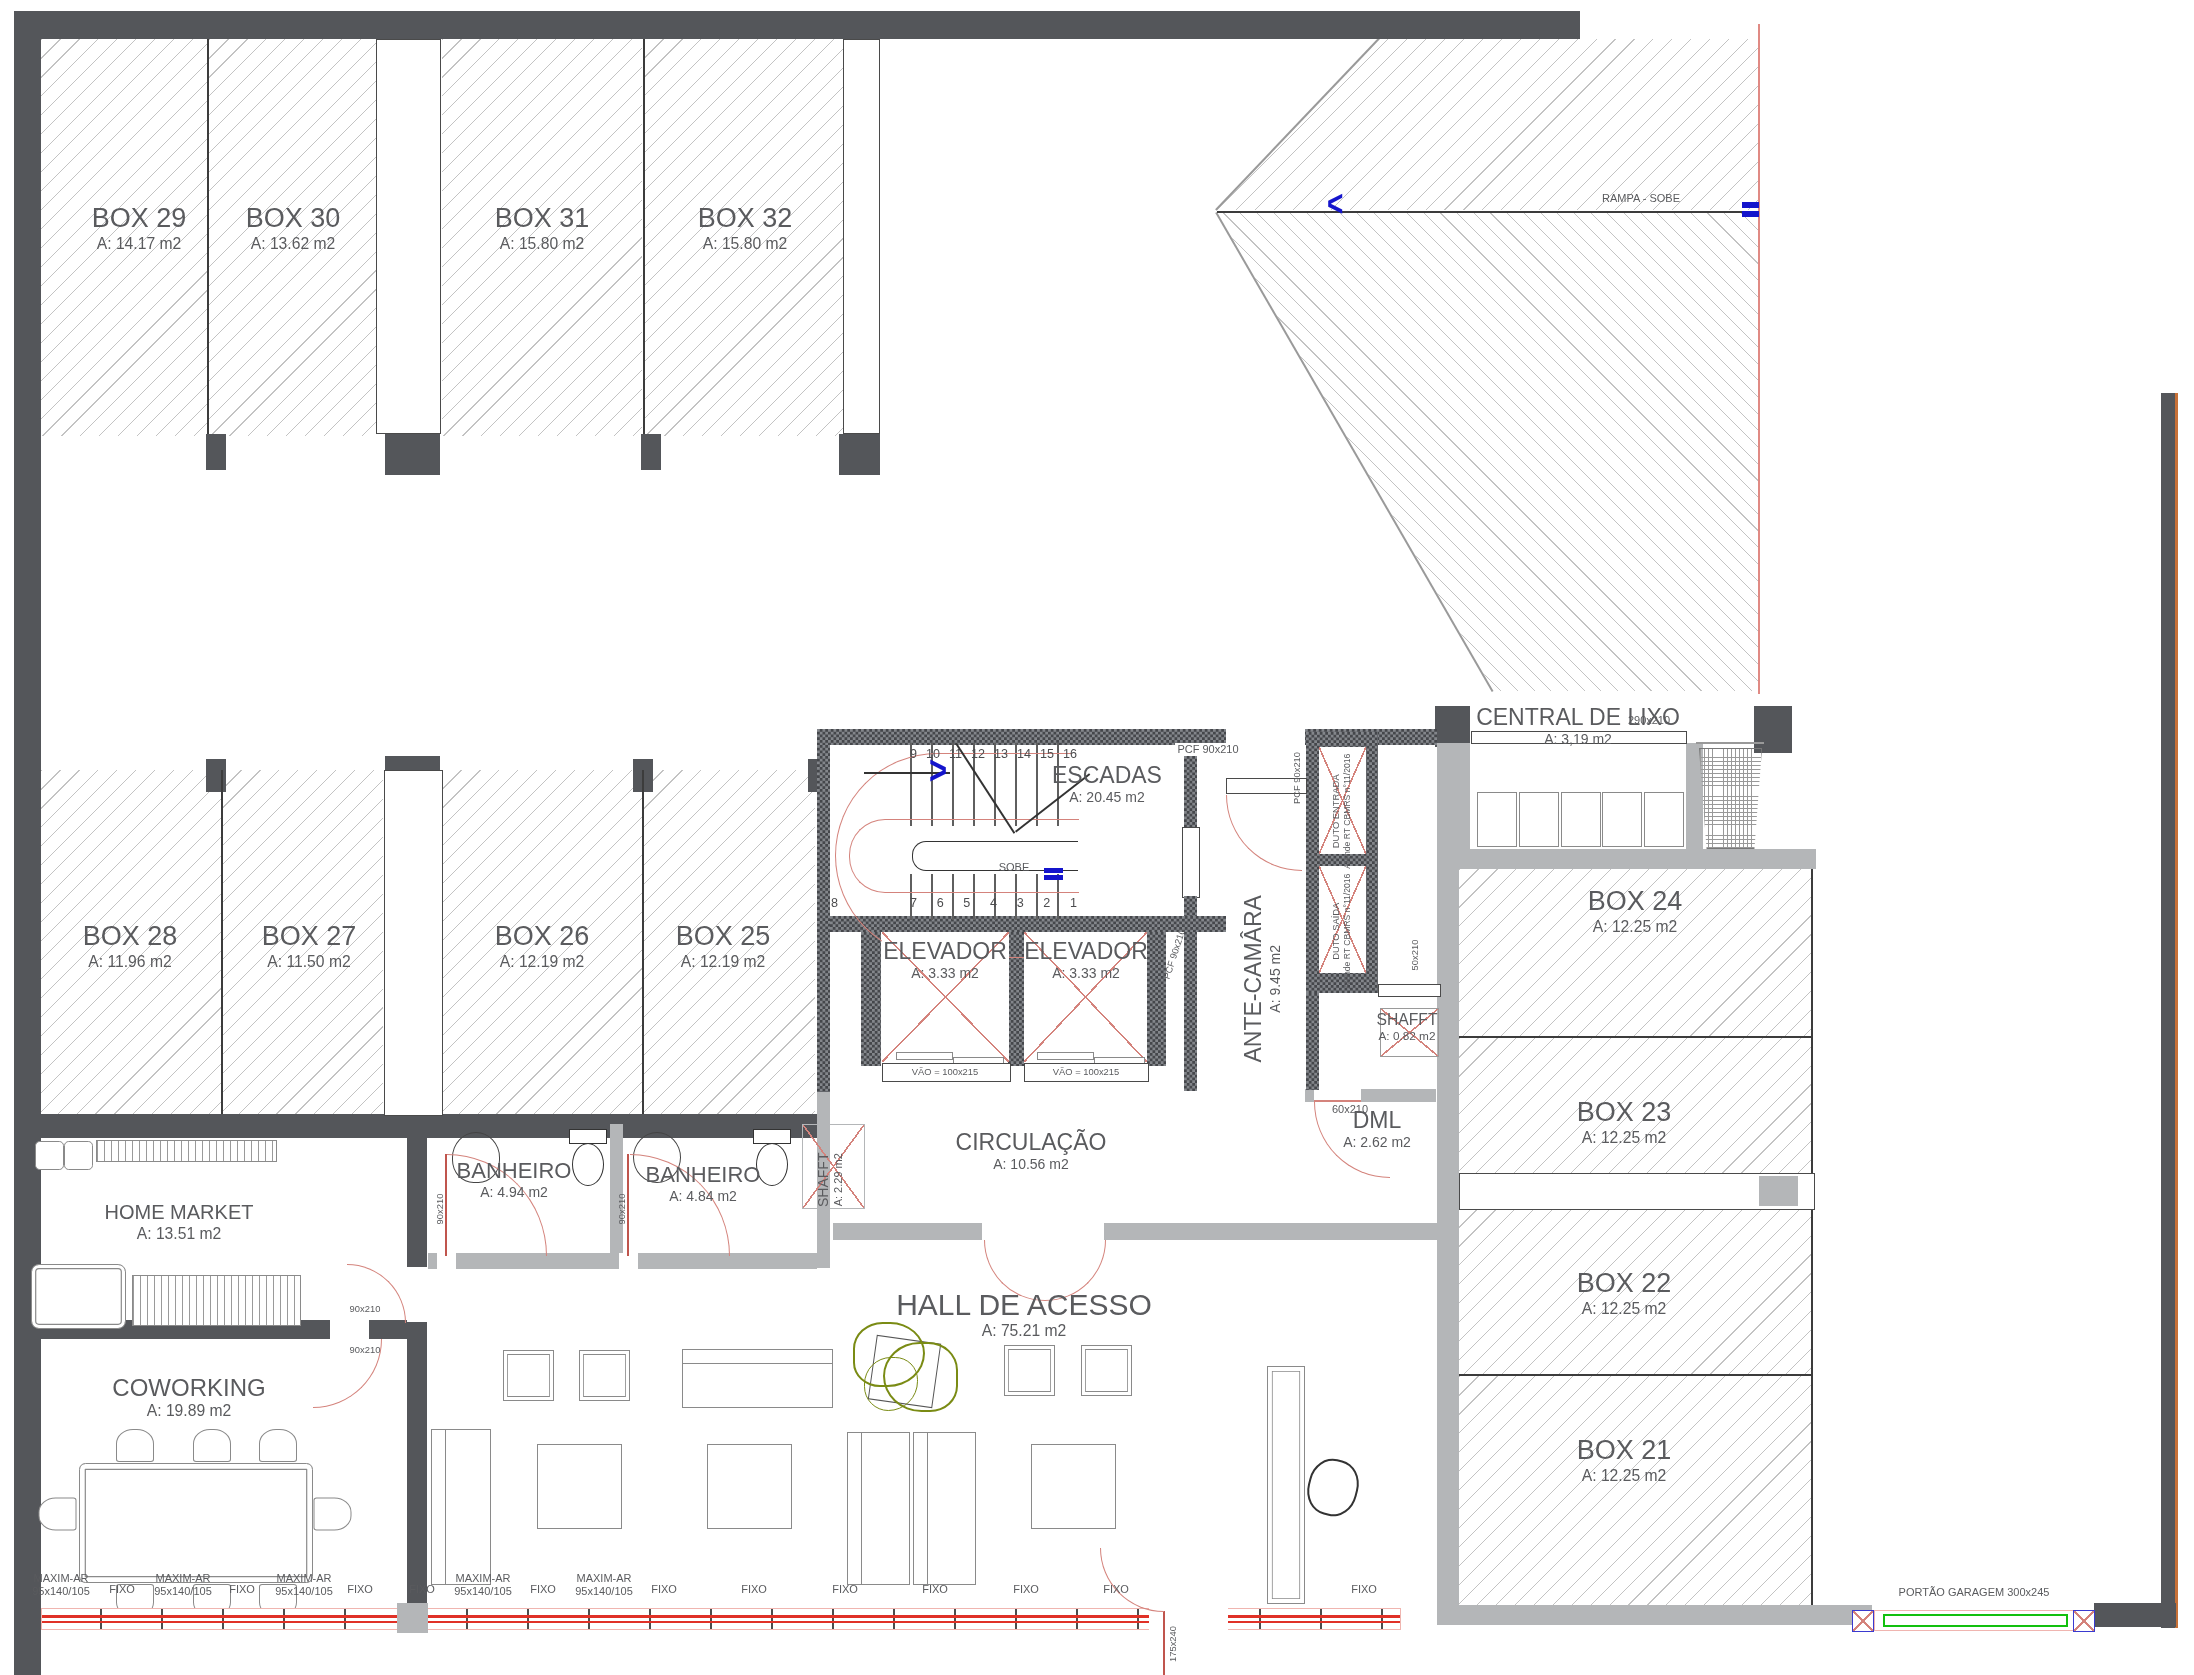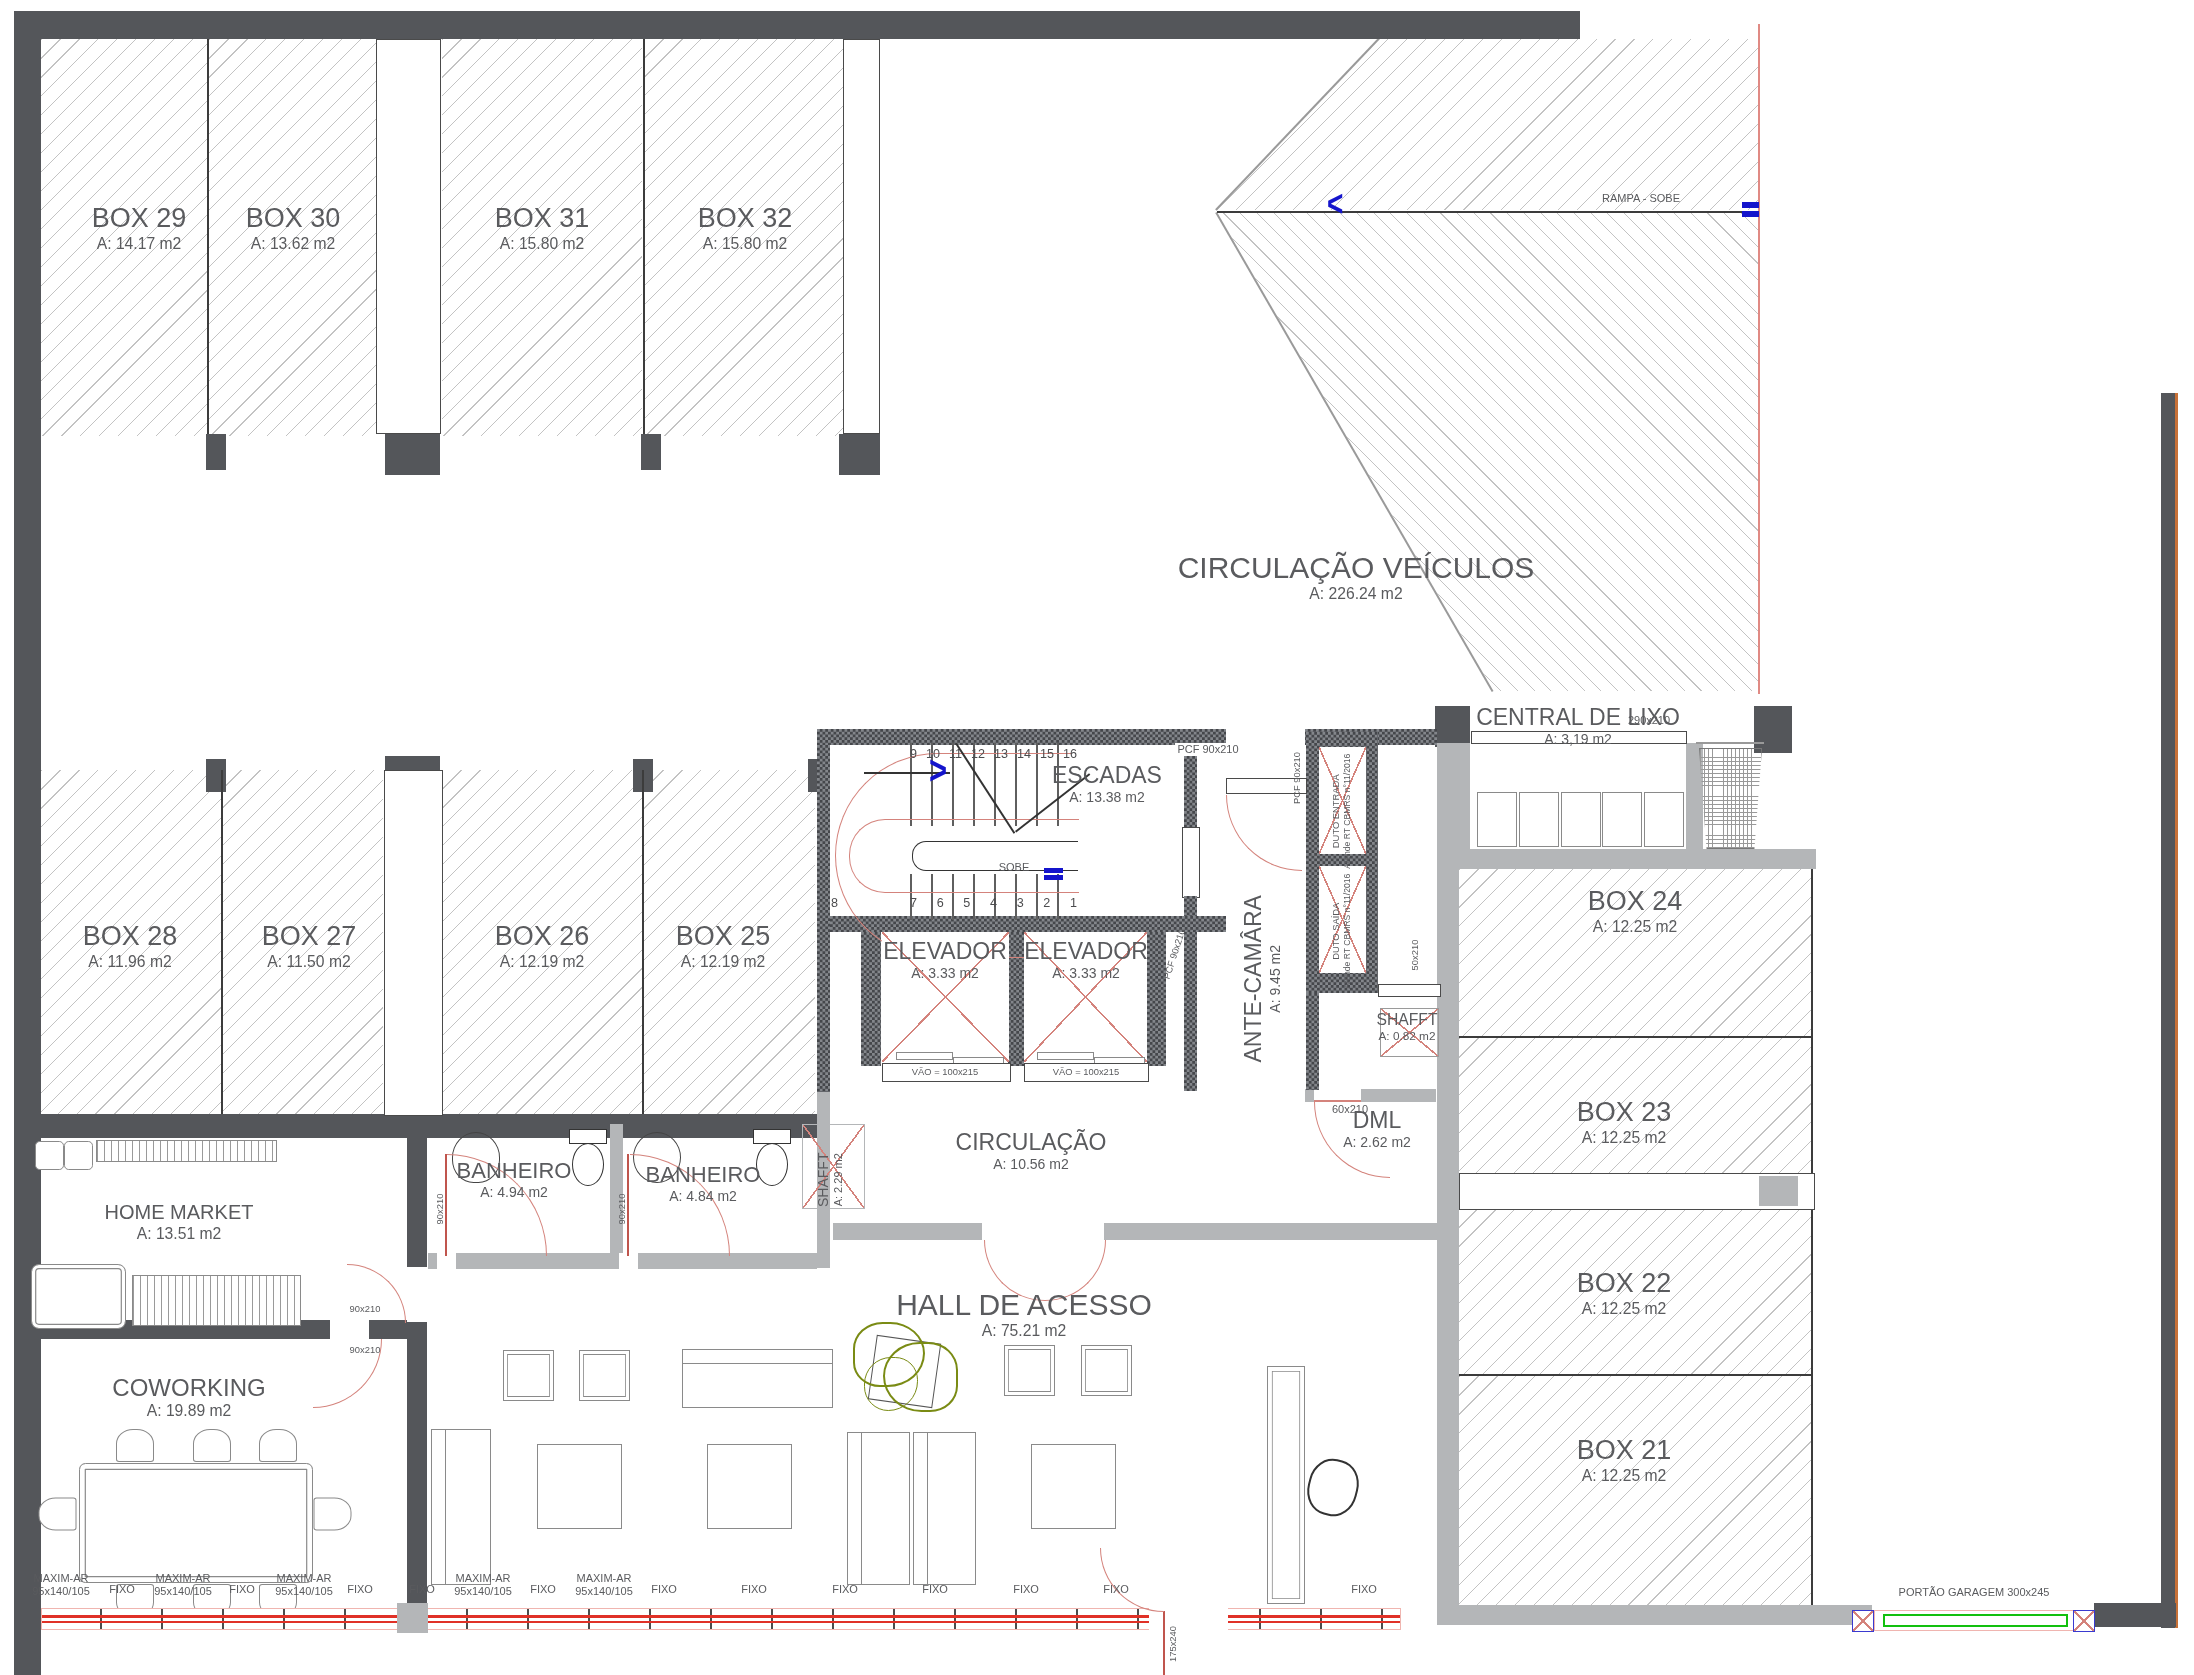--- a/index.html
+++ b/index.html
@@ -312,45 +312,41 @@
     </div>
   <div class="ab tx blk" style="left:542px;top:203px;transform:translateX(-50%)">
     <span class="tt">BOX 31</span>
     <span class="ta">A: 15.80 m2</span>
     </div>
   <div class="ab tx blk" style="left:745px;top:203px;transform:translateX(-50%)">
     <span class="tt">BOX 32</span>
     <span class="ta">A: 15.80 m2</span>
     </div>
 
-  <div class="ab tx blk" style="left:1356px;top:550px;transform:translateX(-50%)">
-    <span class="tb">CIRCULAÇÃO VEÍCULOS</span>
-    <span class="ta">A: 226.24 m2</span>
-    </div>
 
   <div class="ab tx blk" style="left:130px;top:921px;transform:translateX(-50%)">
     <span class="tt">BOX 28</span>
     <span class="ta">A: 11.96 m2</span>
     </div>
   <div class="ab tx blk" style="left:309px;top:921px;transform:translateX(-50%)">
     <span class="tt">BOX 27</span>
     <span class="ta">A: 11.50 m2</span>
     </div>
   <div class="ab tx blk" style="left:542px;top:921px;transform:translateX(-50%)">
     <span class="tt">BOX 26</span>
     <span class="ta">A: 12.19 m2</span>
     </div>
   <div class="ab tx blk" style="left:723px;top:921px;transform:translateX(-50%)">
     <span class="tt">BOX 25</span>
     <span class="ta">A: 12.19 m2</span>
     </div>
 
   <div class="ab tx blk" style="left:1107px;top:762px;transform:translateX(-50%)">
     <span class="tm">ESCADAS</span>
-    <span class="t18">A: 13.38 m2</span>
+    <span class="t18">A: 20.45 m2</span>
     </div>
 
   <div class="ab tx blk" style="left:945px;top:938px;transform:translateX(-50%)">
     <span class="tm">ELEVADOR</span>
     <span class="t18">A: 3.33 m2</span>
     </div>
   <div class="ab tx blk" style="left:1086px;top:938px;transform:translateX(-50%)">
     <span class="tm">ELEVADOR</span>
     <span class="t18">A: 3.33 m2</span>
     </div>

